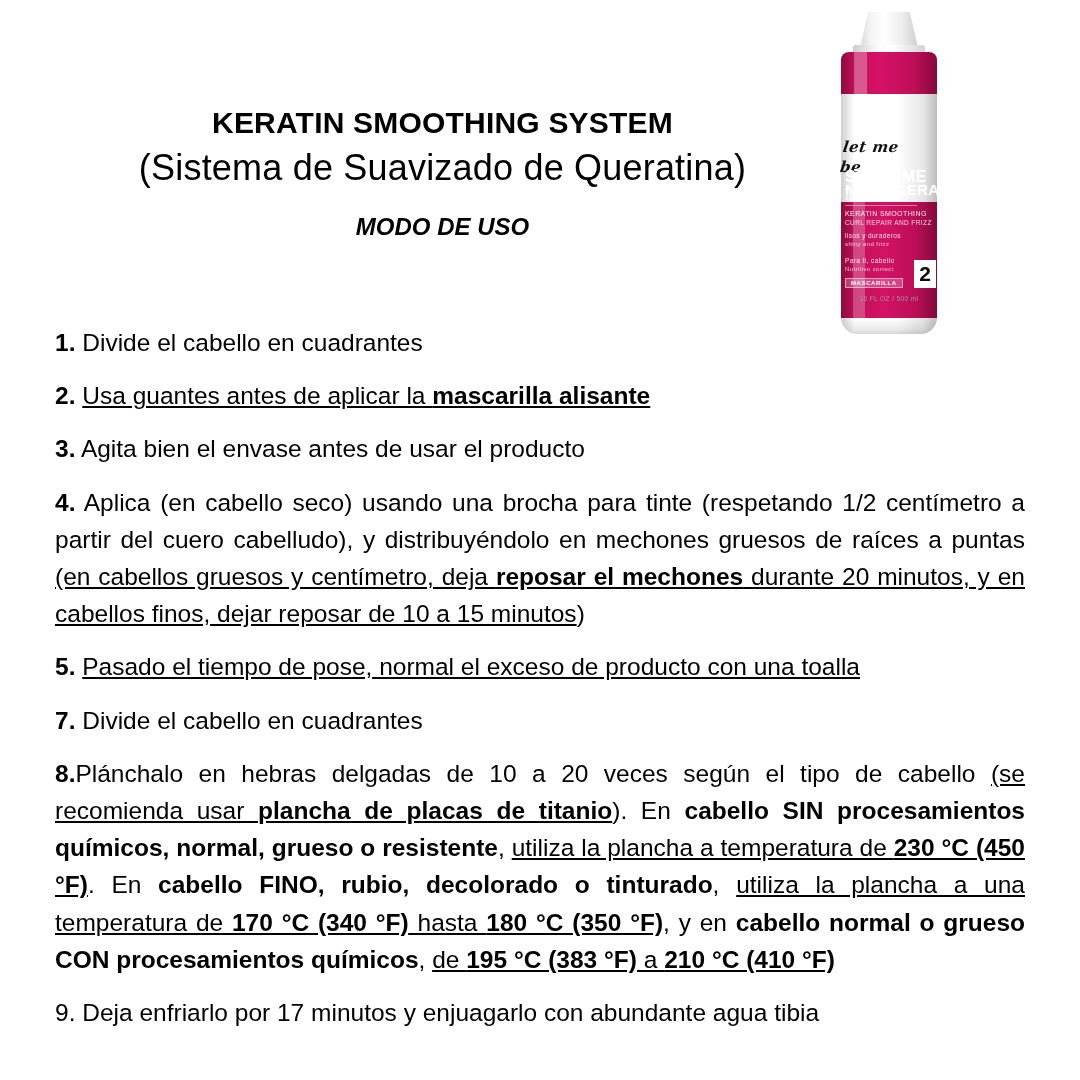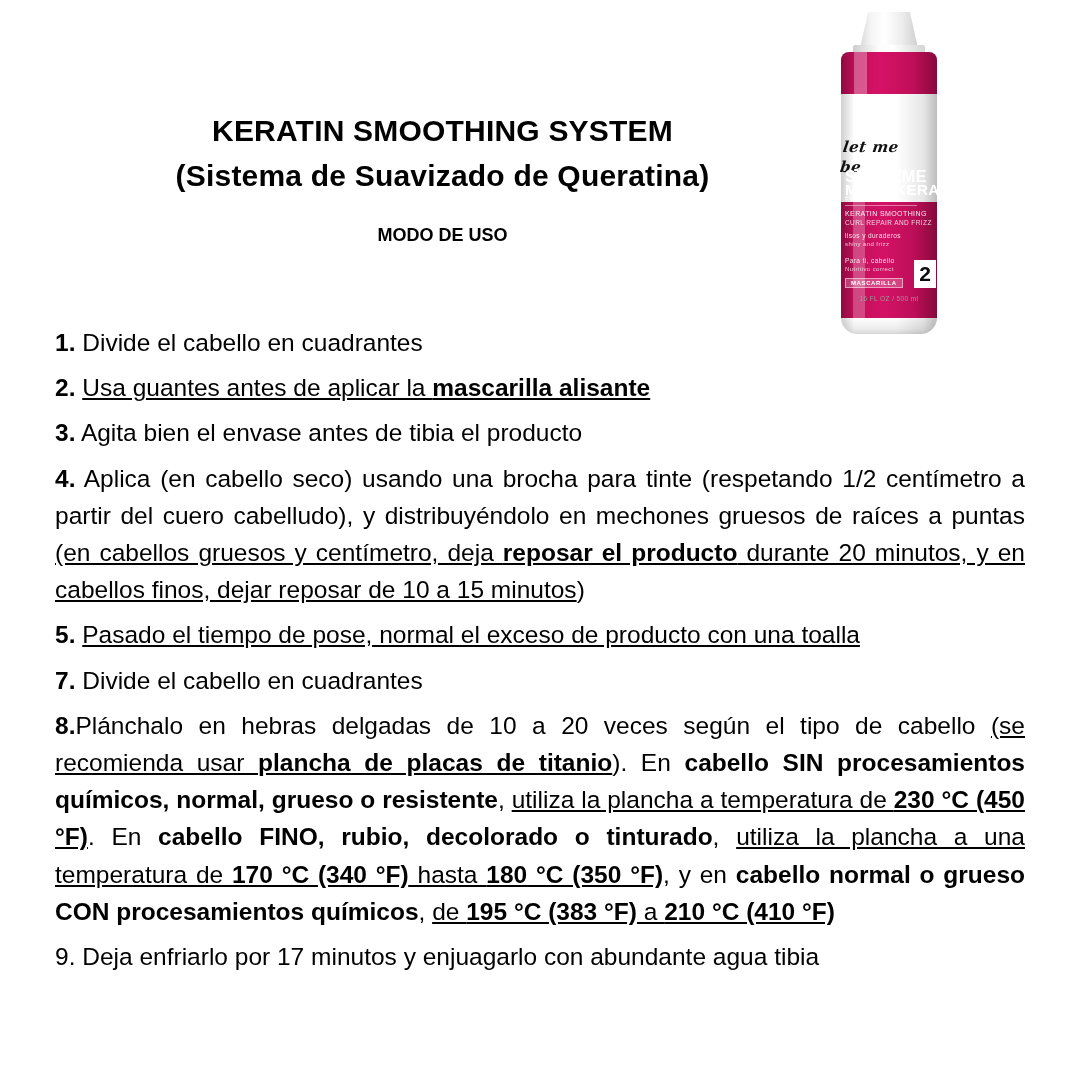--- a/index.html
+++ b/index.html
@@ -21,60 +21,60 @@
     box-sizing: border-box;
   }
 
   
   .header {
     position: absolute;
     left: 55px;
     top: 100px;
     width: 775px;
     text-align: center;
-    margin-top: 8px;
   }
   .title-main {
     font-size: 30px;
     font-weight: bold;
     line-height: 45px;
     letter-spacing: 0.2px;
     white-space: nowrap;
   }
   .title-sub {
-    font-size: 30px;
-    font-weight: bold;
+    font-size: 36px;
+    font-weight: normal;
     line-height: 45px;
     letter-spacing: 0.2px;
     white-space: nowrap;
   }
   .title-section {
-    font-size: 18px;
+    font-size: 24px;
     font-weight: bold;
     line-height: 42px;
     margin-top: 16px;
+    font-style: italic;
   }
 
   
   .instructions {
     position: absolute;
     left: 55px;
     top: 292px;
     width: 970px;
     font-size: 24.5px;
     line-height: 37.2px;
   }
   .step {
     text-align: justify;
     text-justify: inter-word;
     margin: 0;
     padding: 0;
   }
   .step.short { text-align: left; margin-top: 32px; }
-  .step + .step { margin-top: 8px; }
+  .step + .step { margin-top: 16px; }
 
   .num { font-weight: bold; }
   .num-plain { font-weight: normal; }
   b  { font-weight: bold; }
   .u { text-decoration: underline; text-underline-offset: 2px; }
 
   
   .bottle-wrap {
     position: absolute;
     left: 833px;
@@ -291,26 +291,26 @@
       <span>Divide el cabello en cuadrantes</span>
     </p>
 
     <p class="step short">
       <span class="num">2.</span>
       <span class="u"><span>Usa guantes antes de aplicar la </span><b>mascarilla alisante</b></span>
     </p>
 
     <p class="step short">
       <span class="num">3.</span>
-      <span>Agita bien el envase antes de tibia el producto</span>
+      <span>Agita bien el envase antes de usar el producto</span>
     </p>
 
     <p class="step">
       <span class="num">4.</span>
-      <span>Aplica (en cabello seco) usando una brocha para tinte (respetando 1/2 centímetro a partir del cuero cabelludo), y distribuyéndolo en mechones gruesos de raíces a puntas </span><span class="u"><span>(en cabellos gruesos y centímetro, deja </span><b>reposar el producto</b><span> durante 20 minutos, y en cabellos finos, dejar reposar de 10 a 15 minutos</span></span><span>)</span>
+      <span>Aplica (en cabello seco) usando una brocha para tinte (respetando 1/2 centímetro a partir del cuero cabelludo), y distribuyéndolo en mechones gruesos de raíces a puntas </span><span class="u"><span>(en cabellos gruesos y centímetro, deja </span><b>reposar el mechones</b><span> durante 20 minutos, y en cabellos finos, dejar reposar de 10 a 15 minutos</span></span><span>)</span>
     </p>
 
     <p class="step short">
       <span class="num">5.</span>
       <span class="u">Pasado el tiempo de pose, normal el exceso de producto con una toalla</span>
     </p>
 
 
     <p class="step short">
       <span class="num">7.</span>

